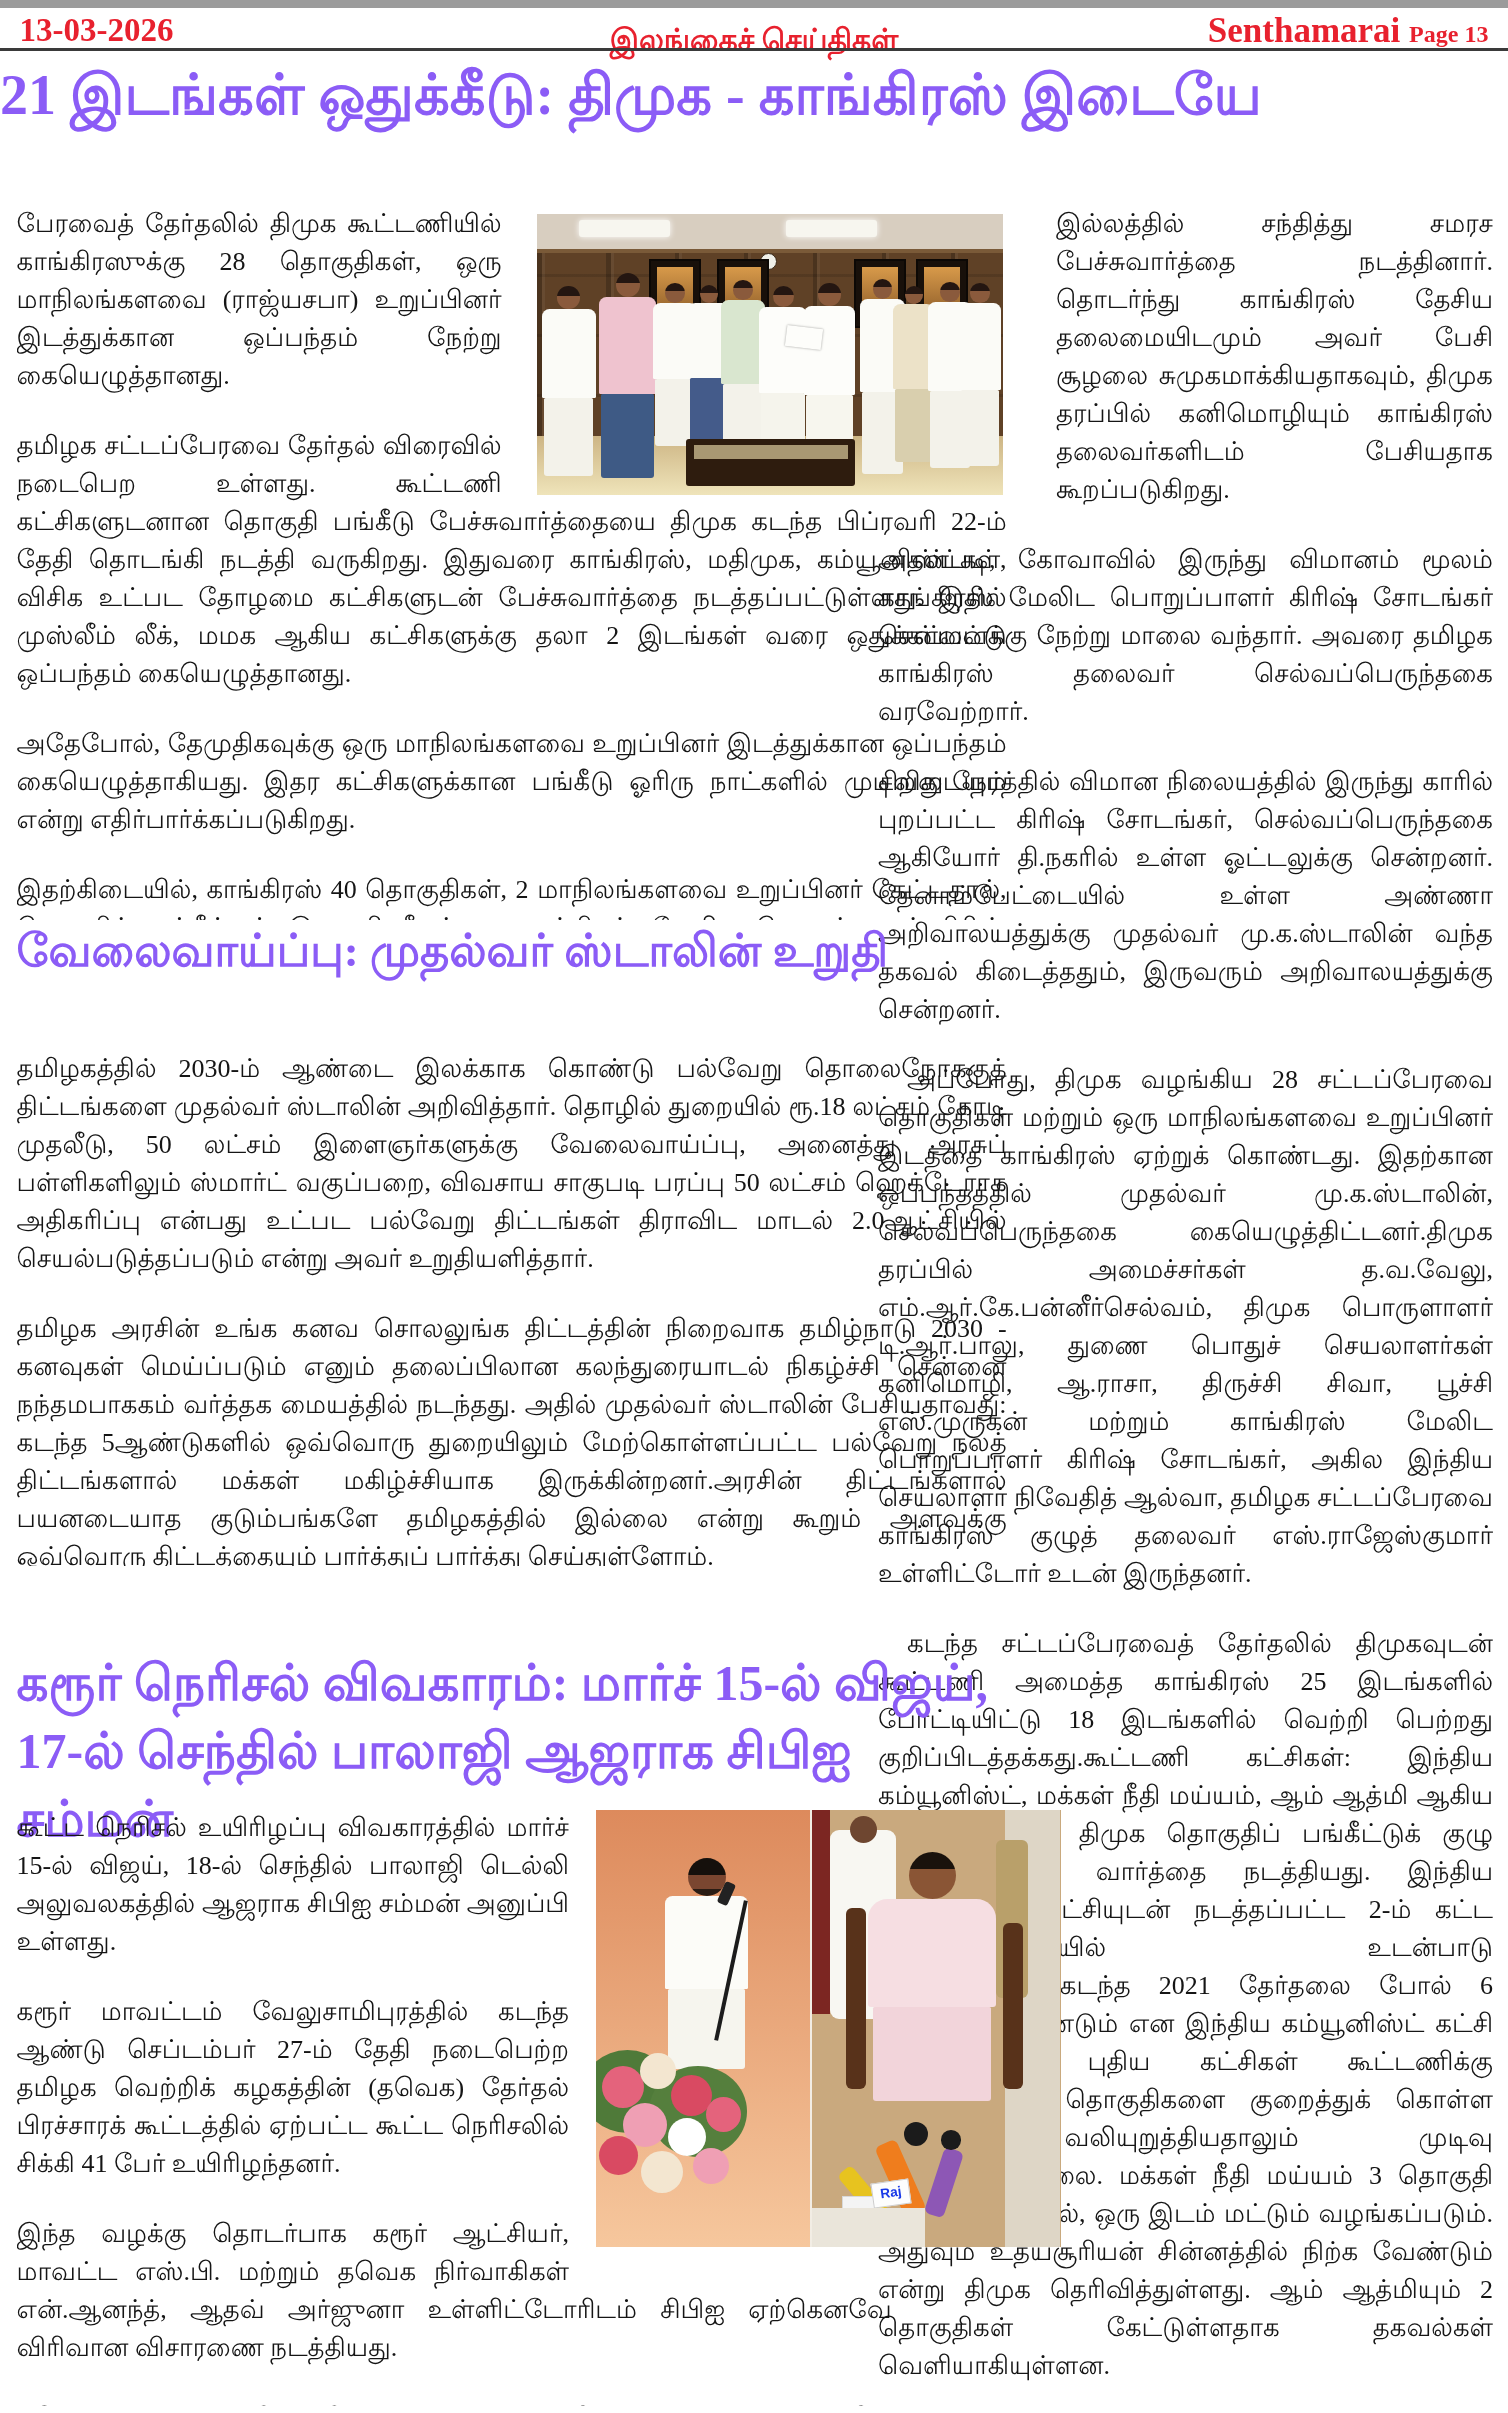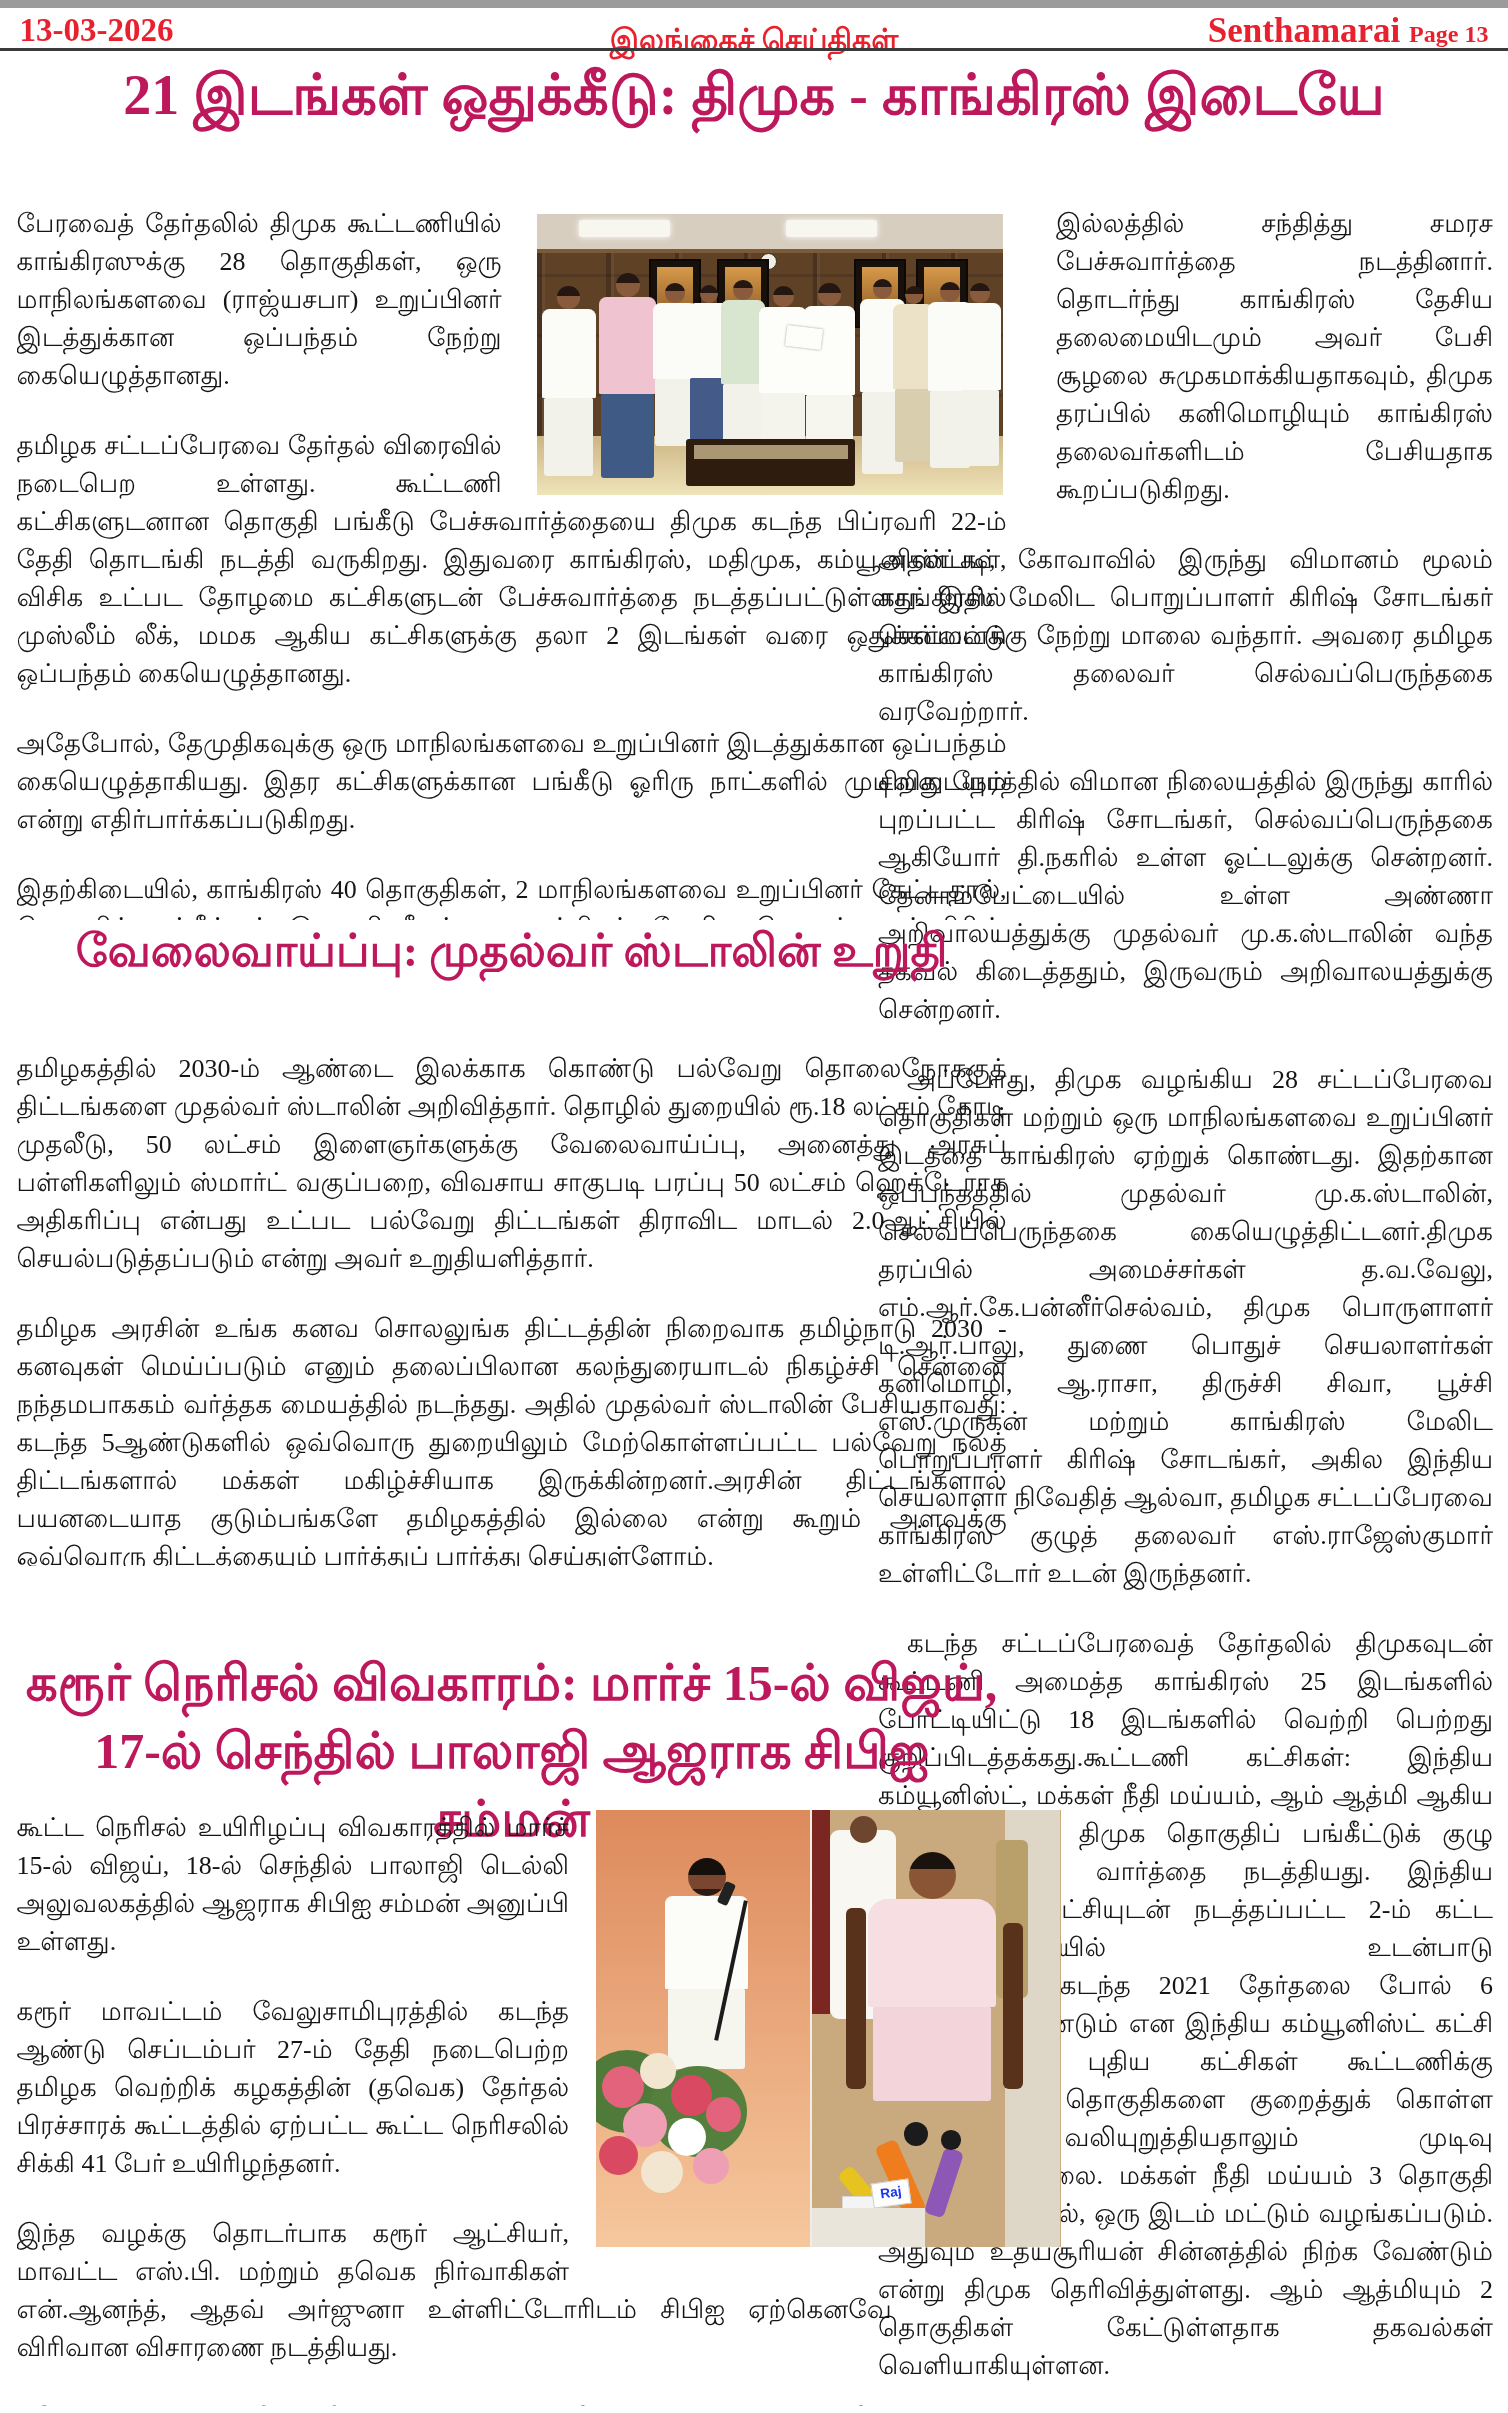--- a/index.html
+++ b/index.html
@@ -7,21 +7,21 @@
         font-family:"Liberation Serif", serif;color:#111;}
   
   #topbar{position:absolute;left:0;top:0;width:1508px;height:7.5px;background:#9b9b9b;}
   .hdr{position:absolute;color:#e8212e;white-space:nowrap;}
   #hdr-date{left:19.6px;top:12px;font-size:33px;font-weight:bold;}
   #hdr-center{left:50%;top:15px;transform:translateX(-50%);font-size:30px;font-weight:bold;margin-top:8px;}
   #hdr-right{right:19.6px;top:10.6px;font-size:35px;font-weight:bold;}
   #hdr-right .pg{font-size:24px;}
   #hdr-rule{position:absolute;left:0;top:48px;width:1508px;height:3px;background:#3a3a3a;}
   
-  .headline{position:absolute;text-align:center;font-weight:bold;color:#be185d;}
+  .headline{position:absolute;font-weight:bold;color:#8b5cf6;}
   #h1{left:0;top:63px;width:1508px;font-size:56px;line-height:65px;}
   #h2{left:16.6px;top:923px;width:990px;font-size:45px;line-height:56px;}
   #h3{left:16.6px;top:1649px;width:990px;font-size:50px;line-height:68px;}
   
   .col{position:absolute;text-align:justify;font-size:26px;line-height:38px;color:#151515;overflow:hidden;}
   .col p{margin:0 0 32px 0;}
   .col p.ind{text-indent:29px;}
   .cut{background:transparent;}
   .cut-r{float:right;}
   .cut-l{float:left;}

